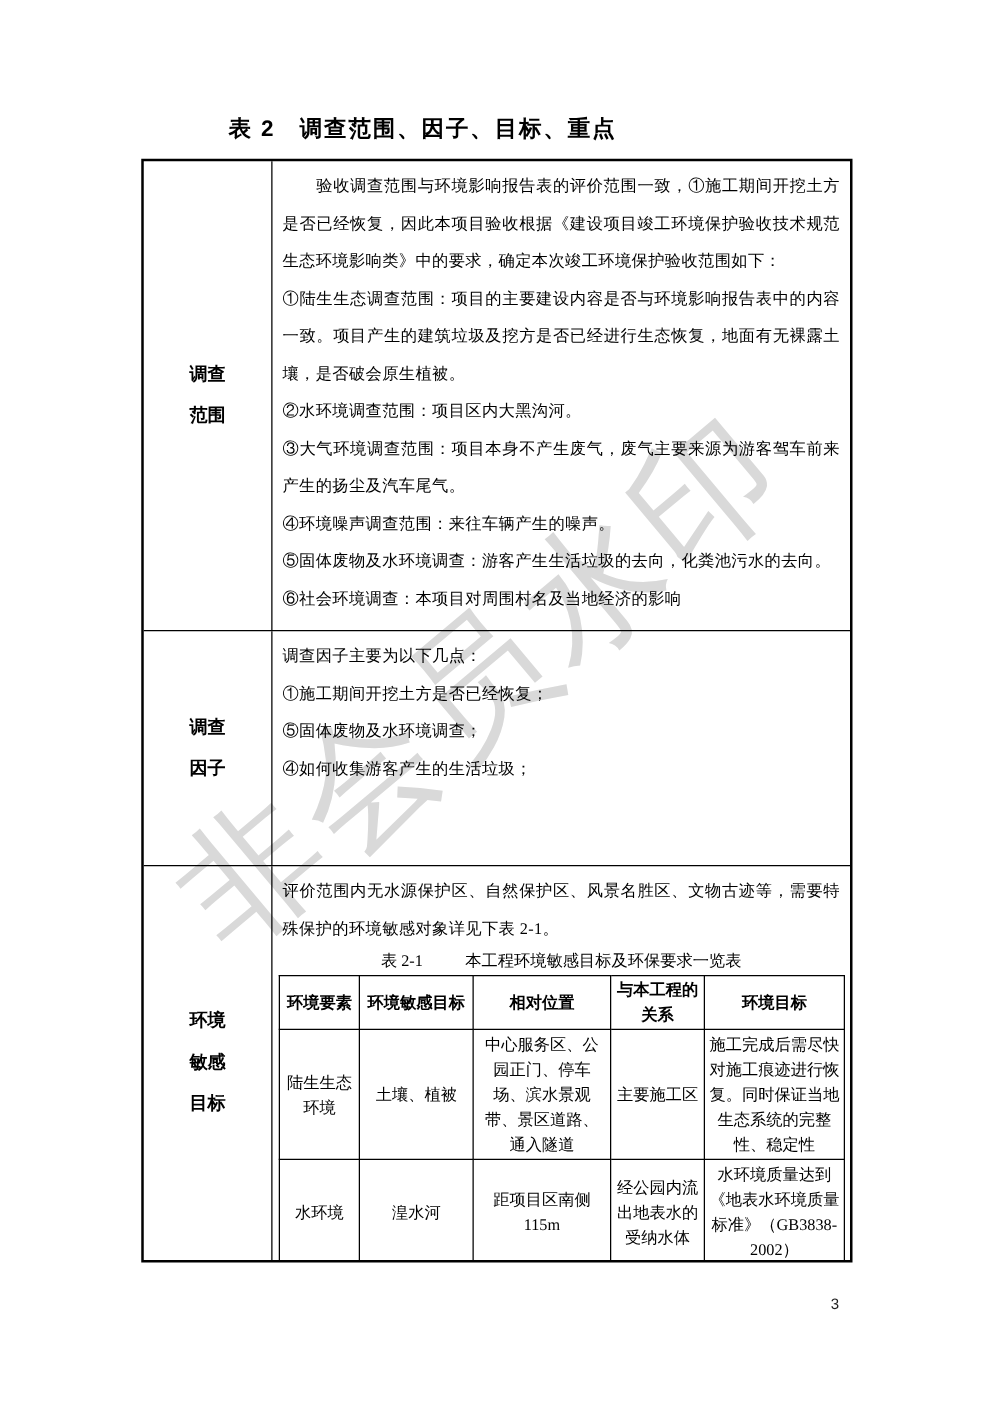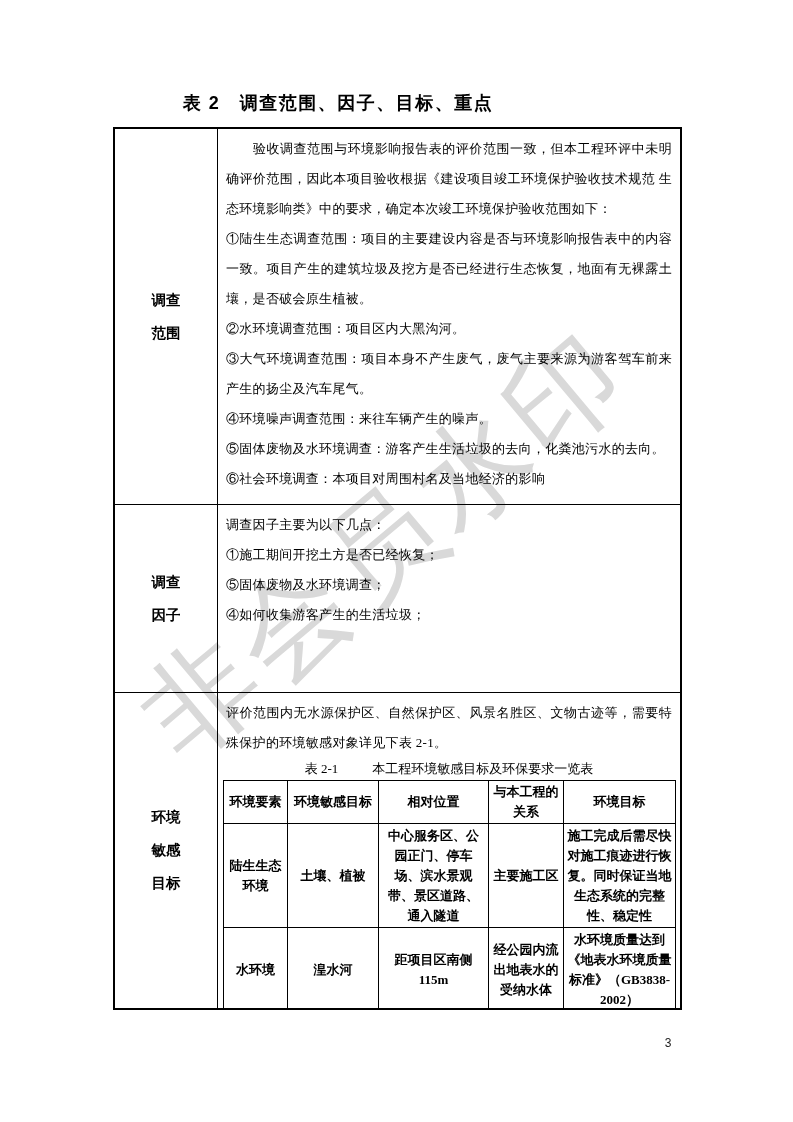--- a/index.html
+++ b/index.html
@@ -86,21 +86,21 @@
     margin-top: 1px;
     border: 1.5px solid #000;
   }
   table.subtable th, table.subtable td {
     border: 1px solid #000;
     text-align: center;
     vertical-align: middle;
     font-size: 13px;
     line-height: 20px;
     padding: 1px 3px;
-    font-weight: bold;
+    font-weight: normal;
   }
   table.subtable th { font-weight: bold; height: 42px; }
   tr.sub-row-1 td { height: 104px; }
   tr.sub-row-2 td { height: 84px; }
   .col-1 { width: 64px; }
   .col-2 { width: 91px; }
   .col-3 { width: 110px; }
   .col-4 { width: 75px; }
   .col-5 { width: 112px; }
   .page-number {
@@ -122,21 +122,21 @@
 <div class="doc-title">表 2　调查范围、因子、目标、重点</div>
 
 <div class="main-table">
 
   <div class="trow row-scope">
     <div class="label-cell">
       <div>调查</div>
       <div>范围</div>
     </div>
     <div class="content-cell">
-      <p class="indented">验收调查范围与环境影响报告表的评价范围一致，但本工程环评中未明确评价范围，因此本项目验收根据《建设项目竣工环境保护验收技术规范 生态环境影响类》中的要求，确定本次竣工环境保护验收范围如下：</p>
+      <p class="indented">验收调查范围与环境影响报告表的评价范围一致，①施工期间开挖土方是否已经恢复，因此本项目验收根据《建设项目竣工环境保护验收技术规范 生态环境影响类》中的要求，确定本次竣工环境保护验收范围如下：</p>
       <p>①陆生生态调查范围：项目的主要建设内容是否与环境影响报告表中的内容一致。项目产生的建筑垃圾及挖方是否已经进行生态恢复，地面有无裸露土壤，是否破会原生植被。</p>
       <p>②水环境调查范围：项目区内大黑沟河。</p>
       <p>③大气环境调查范围：项目本身不产生废气，废气主要来源为游客驾车前来产生的扬尘及汽车尾气。</p>
       <p>④环境噪声调查范围：来往车辆产生的噪声。</p>
       <p>⑤固体废物及水环境调查：游客产生生活垃圾的去向，化粪池污水的去向。</p>
       <p>⑥社会环境调查：本项目对周围村名及当地经济的影响</p>
     </div>
   </div>
 
   <div class="trow row-factor">

